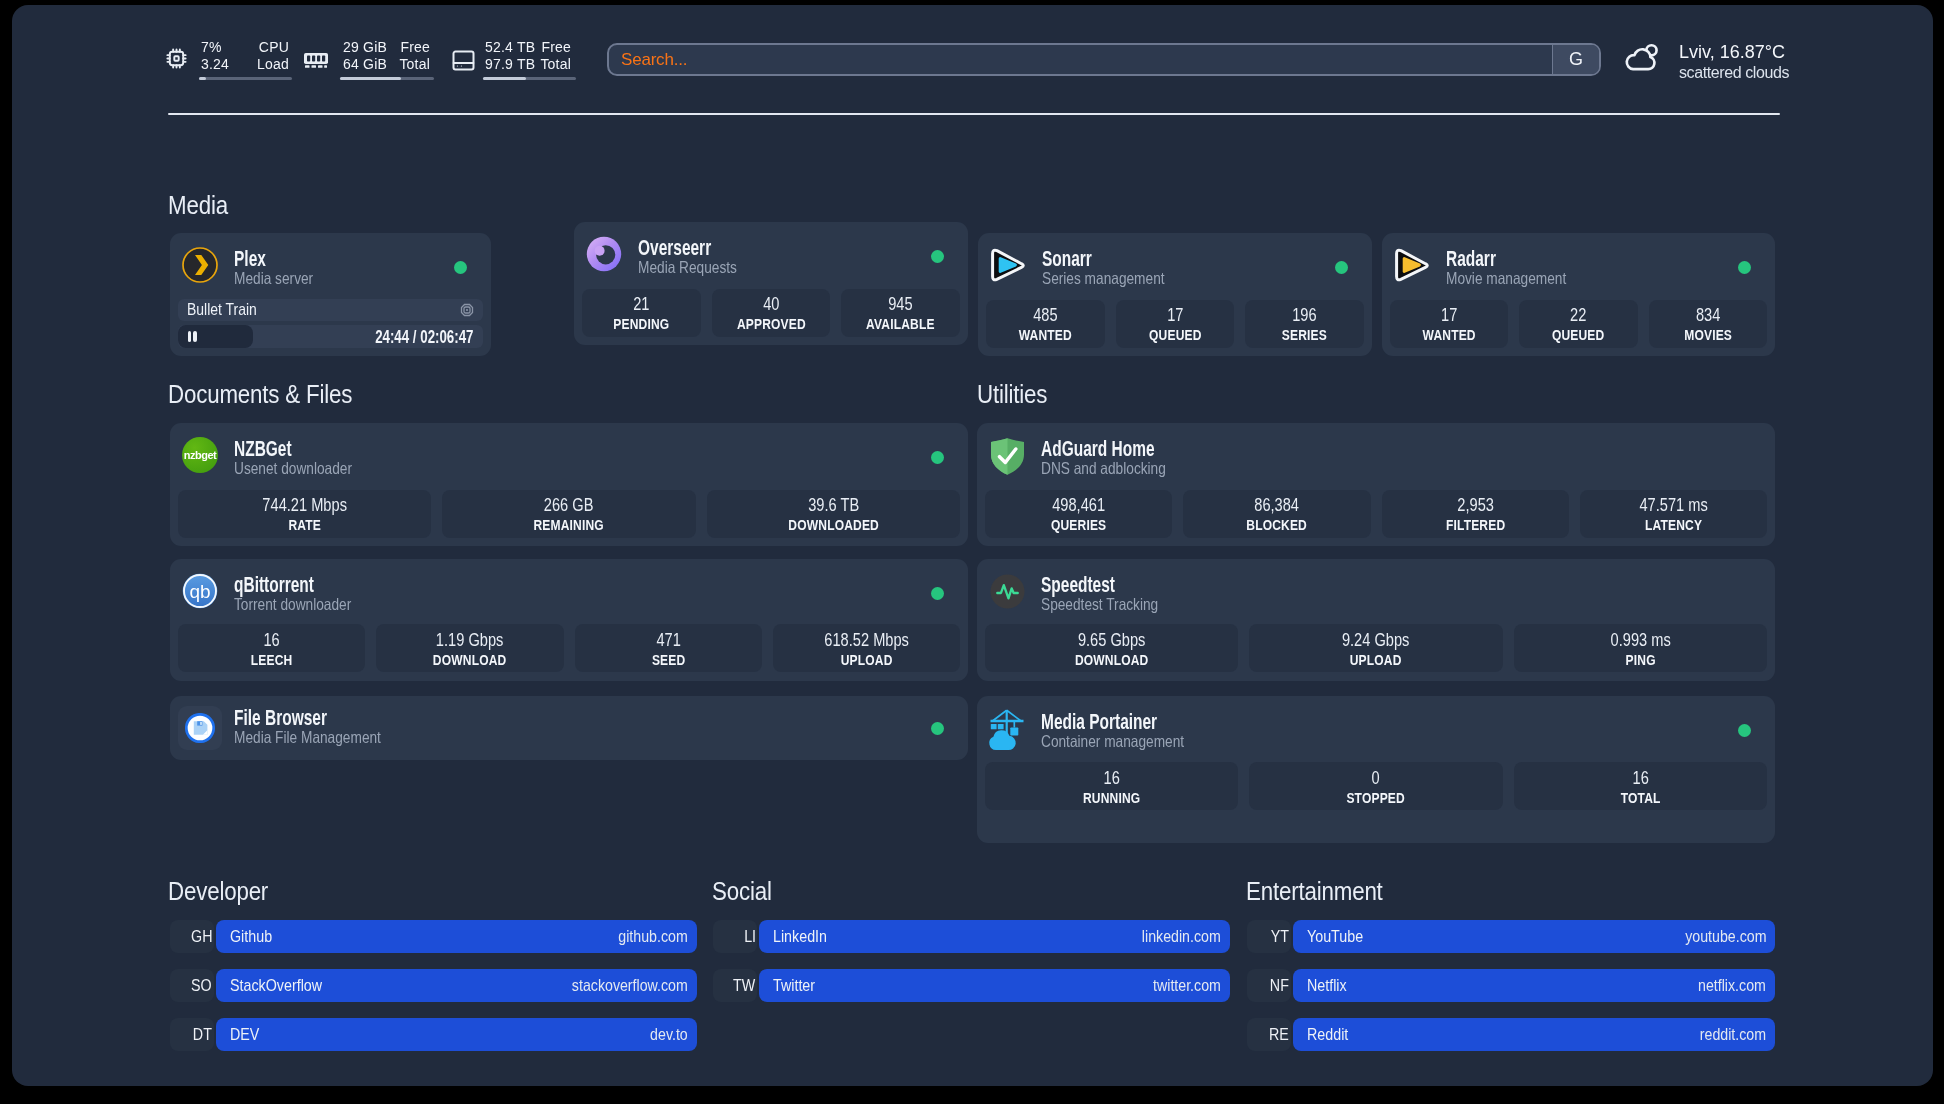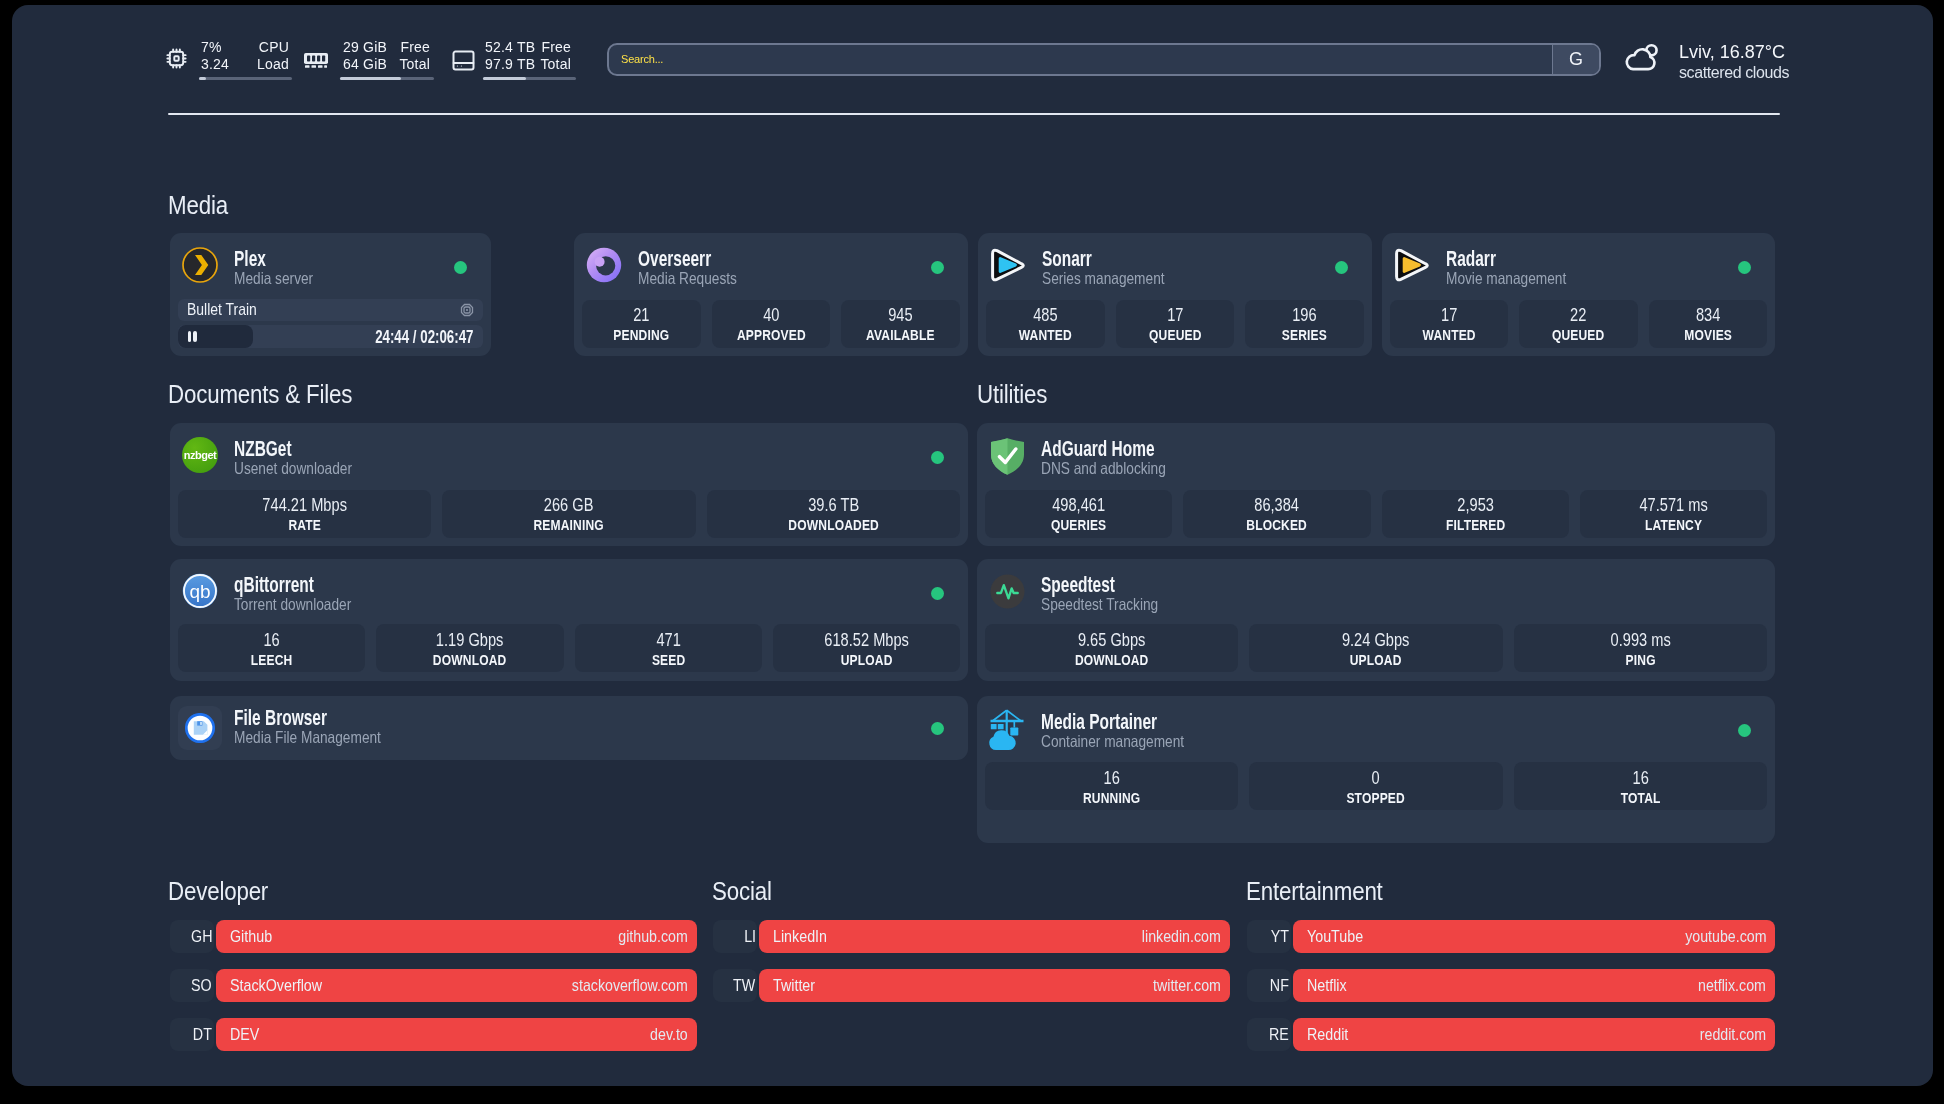--- a/index.html
+++ b/index.html
@@ -16,21 +16,21 @@
 .tile{flex:1;background:#263143;border-radius:8px;text-align:center;padding-top:4.5px}
 .tv{font-size:19px;color:#e9eef5;line-height:22px;transform:scaleX(.77);transform-origin:50% 50%}
 .tl{font-size:14.5px;font-weight:700;letter-spacing:.2px;color:#f4f7fb;line-height:17px;margin-top:1px;transform:scaleX(.83);transform-origin:50% 50%}
 .rt{position:absolute;font-size:14px;line-height:17.6px;color:#f2f5fa;letter-spacing:.2px}
 .rrow{display:flex;justify-content:space-between}
 .rbar{position:absolute;height:3.5px;border-radius:2px;background:#5a6478;top:76.5px}
 .rbar i{display:block;height:100%;border-radius:2px;background:#c3cbd9}
 .lrow{position:absolute;height:33px}
 .lab{position:absolute;left:0;top:0;width:44px;height:33px;background:#263142;border-radius:8px;text-align:right;line-height:33px;font-size:17px;color:#eef1f6;transform-origin:50% 50%}
 .lab span{display:inline-block;transform:scaleX(.84)}
-.lbar{position:absolute;top:0;height:33px;background:#ef4444;border-radius:8px}
+.lbar{position:absolute;top:0;height:33px;background:#1d4ed8;border-radius:8px}
 .lname{position:absolute;left:14px;top:0;line-height:33px;font-size:17px;color:#eef2f7;white-space:nowrap;transform:scaleX(.84);transform-origin:0 50%}
 .ldom{position:absolute;right:9px;top:0;line-height:33px;font-size:16.5px;color:#e3e9f1;white-space:nowrap;transform:scaleX(.86);transform-origin:100% 50%}
 .prow{position:absolute;left:8px;right:8px;background:#333f54;border-radius:6px}
 .ptxt{position:absolute;left:9px;top:0;line-height:22px;font-size:17px;color:#eef2f8;white-space:nowrap;transform:scaleX(.82);transform-origin:0 50%}
 .ptime{position:absolute;right:10px;top:0;line-height:23px;font-size:19px;font-weight:700;color:#f2f5fa;white-space:nowrap;transform:scaleX(.7);transform-origin:100% 50%}
 </style>
 </head>
 <body>
 <div class="page"></div>
 
@@ -98,21 +98,21 @@
   <div class="rrow">
       <span>97.9 TB</span>
       <span>Total</span>
     </div>
 </div>
 <div class="rbar" style="left:483px;width:93px">
     <i style="width:46%"></i>
   </div>
 
 <div class="abs" style="left:607px;top:43px;width:994px;height:33px;background:#2d394e;border:2px solid #6d7890;border-radius:10px">
-  <div class="abs" style="left:12px;top:0;line-height:29px;font-size:11px;color:#fde047;letter-spacing:-.2px">Search...</div>
+  <div class="abs" style="left:12px;top:0;line-height:29px;font-size:17px;color:#f97316;letter-spacing:-.2px">Search...</div>
   <div class="abs" style="right:0;top:0;width:47px;height:29px;background:#3e4a61;border-radius:0 7px 7px 0;border-left:1.5px solid #6d7890;text-align:center;line-height:29px;font-size:18px;color:#f0f3f8">G</div>
 </div>
 
 <div class="abs" style="left:1624px;top:41px">
 <svg width="37" height="32" viewBox="0 0 35 30" fill="none" stroke="#eef2f8" stroke-width="2.5" stroke-linejoin="round" stroke-linecap="round">
       <circle cx="26" cy="8.7" r="4.8" fill="#212b3d"></circle>
       <path d="M8.6 26.5 h14.3 a5.9 5.9 0 0 0 2.1-11.4 7.7 7.7 0 0 0-15.1-1.8 6.3 6.3 0 0 0-1.3 13.2 Z" fill="#212b3d"></path>
     </svg>
 </div>
 <div class="abs" style="left:1679px;top:42px;font-size:18px;line-height:20px;color:#f4f7fb;letter-spacing:0">Lviv, 16.87°C<div style="font-size:16px;line-height:19px;color:#dce3ed;margin-top:1px;letter-spacing:-.4px">scattered clouds</div></div>
@@ -138,21 +138,21 @@
       </svg>
   </div>
   <div class="prow" style="top:92px;height:23px">
     <div class="abs" style="left:0;top:0;width:75px;height:23px;background:#202a3c;border-radius:8px"></div>
     <div class="abs" style="left:9.5px;top:6px;width:3.4px;height:11px;background:#edf1f7;border-radius:2px"></div>
     <div class="abs" style="left:15.2px;top:6px;width:3.4px;height:11px;background:#edf1f7;border-radius:2px"></div>
     <div class="ptime">24:44 / 02:06:47</div>
   </div>
 </div>
 
-<div class="card" style="left:574px;top:233px;width:394px;height:123px">
+<div class="card" style="left:574px;top:222px;width:394px;height:123px">
   <svg class="ic" viewBox="0 0 36 36">
       <defs>
         <linearGradient id="ovg" x1="0" y1="0" x2="1" y2="1">
           <stop offset="0" stop-color="#dcb5f7"></stop>
           <stop offset=".45" stop-color="#b18cf2"></stop>
           <stop offset="1" stop-color="#7d6bfa"></stop>
         </linearGradient>
       </defs>
       <circle cx="18" cy="18" r="17.2" fill="url(#ovg)"></circle>
       <circle cx="19.7" cy="18.8" r="9.6" fill="#2c384b"></circle>

